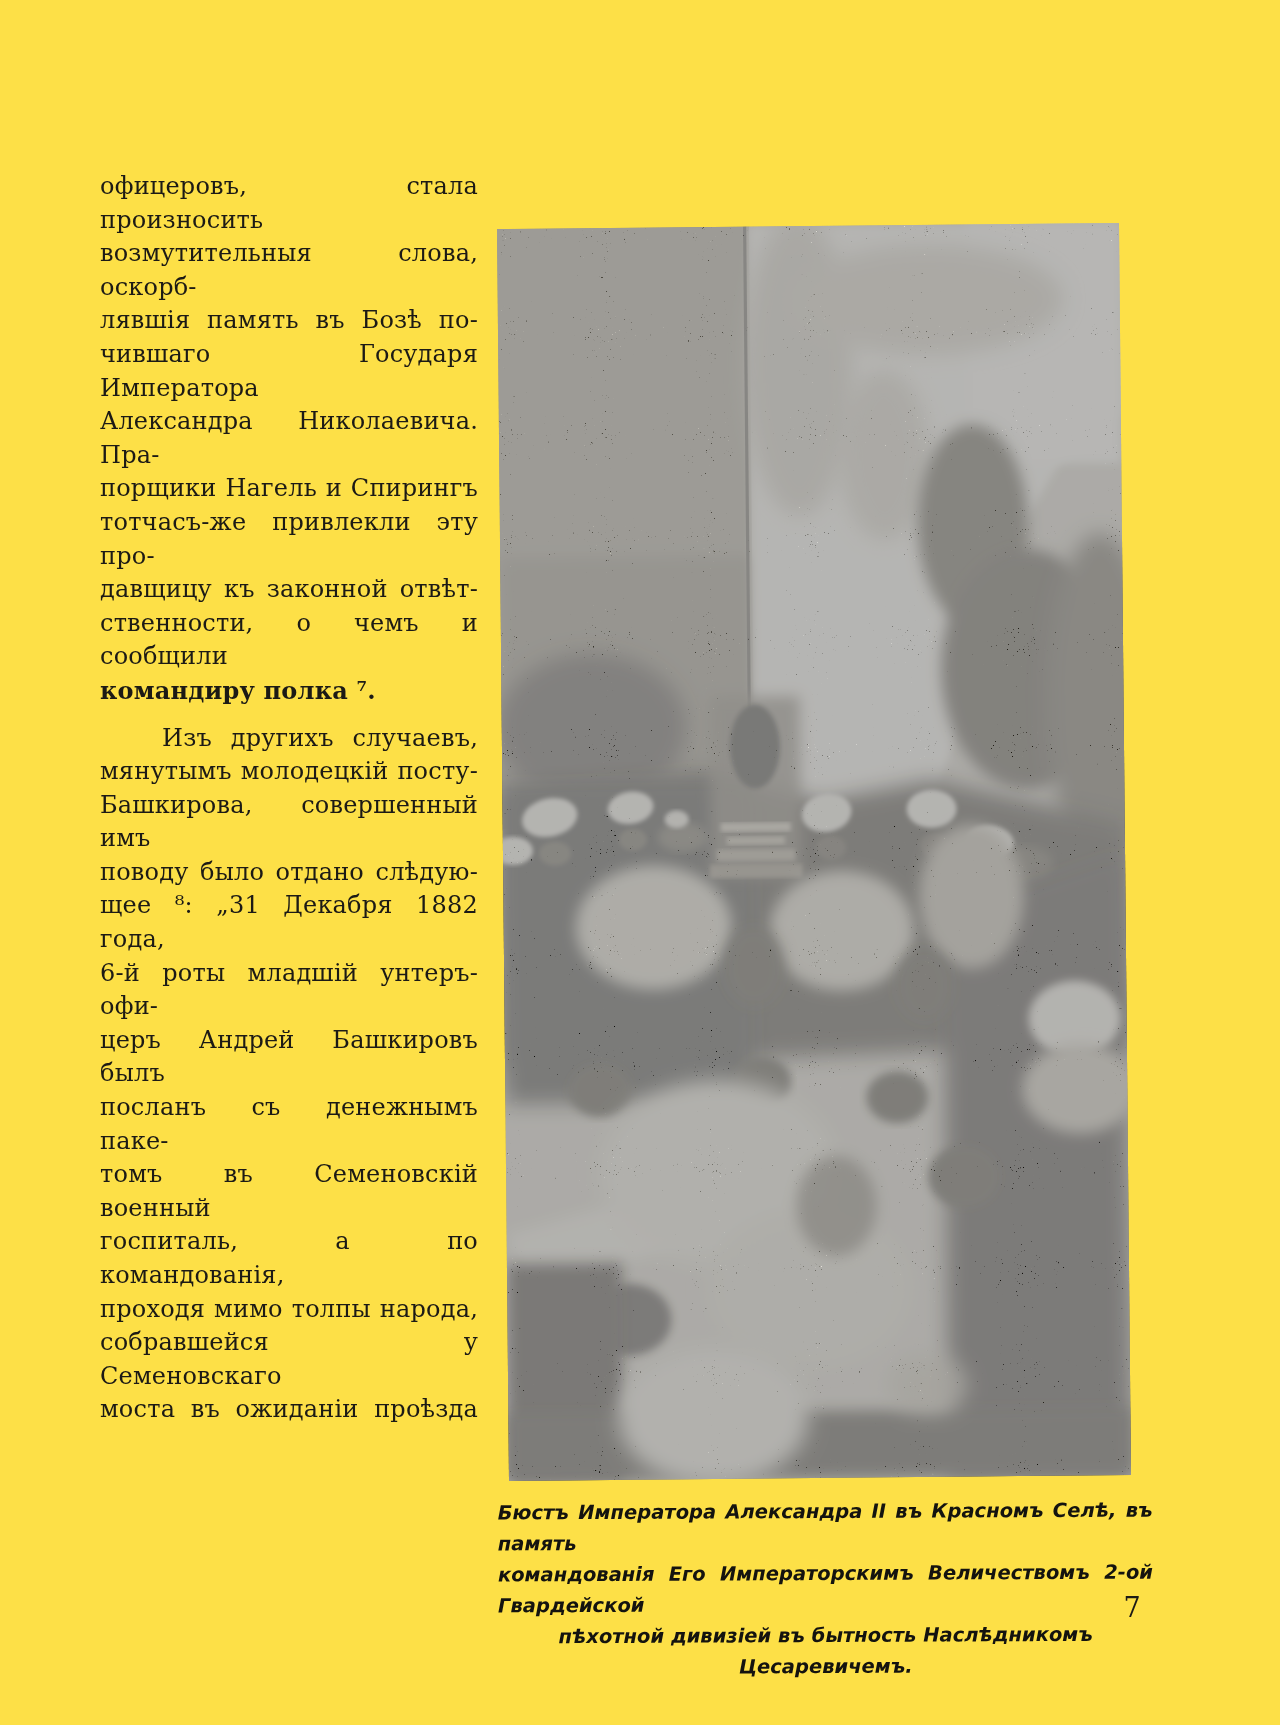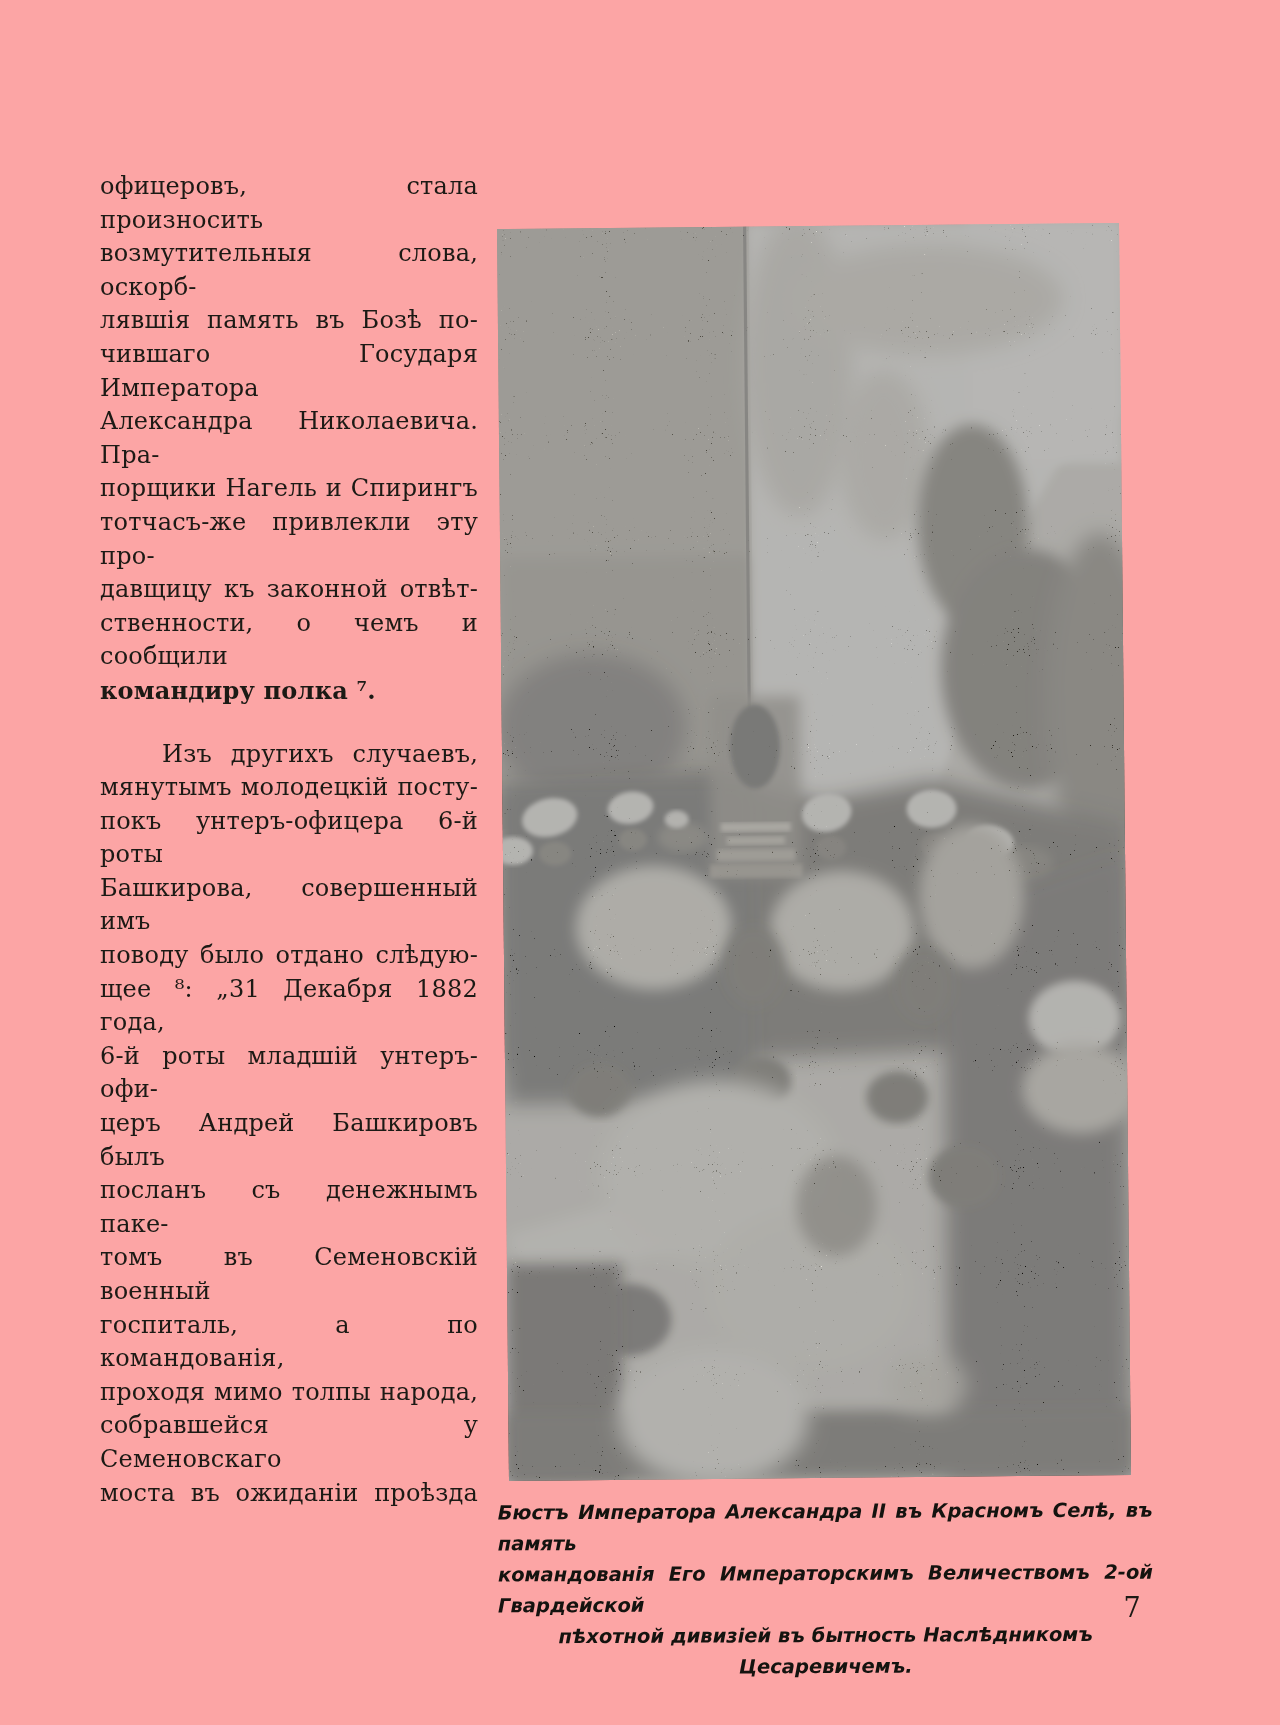--- a/index.html
+++ b/index.html
@@ -1,41 +1,41 @@
 <!DOCTYPE html>
 <html lang="ru"><head>
 <meta charset="utf-8">
 <style>
   html,body{margin:0;padding:0;}
   body{background:#e8e8e8;}
   .page{
     position:relative;
     width:1280px;height:1725px;
-    background:#fca5a5;
+    background:#fde047;
     overflow:hidden;
     font-family:"DejaVu Serif", serif;
     color:#1c1a15;
   }
   
   .text-col{
     position:absolute;
     left:100px; top:170px;
     width:378px;
   }
   .tl{
     font-size:24px;
     line-height:33.6px;
     text-align:justify;
     text-align-last:justify;
     white-space:normal;
     letter-spacing:.2px;
   }
   .tl.pend{ text-align-last:left;font-weight:bold; }
   .tl.ind{ padding-left:62px; }
-  .tl.pgap{ margin-top:30px; }
+  .tl.pgap{ margin-top:14px; }
   
   .photo-wrap{
     position:absolute;
     left:503px; top:226px;
     width:622px; height:1252px;
     transform:rotate(-0.55deg);
     transform-origin:50% 50%;
   }
   .photo-wrap svg{display:block;width:100%;height:100%;}
   
@@ -75,21 +75,20 @@
     <div class="tl">чившаго Государя Императора</div>
     <div class="tl">Александра Николаевича. Пра-</div>
     <div class="tl">порщики Нагель и Спирингъ</div>
     <div class="tl">тотчасъ-же привлекли эту про-</div>
     <div class="tl">давщицу къ законной отвѣт-</div>
     <div class="tl">ственности, о чемъ и сообщили</div>
     <div class="tl pend">командиру полка ⁷.</div>
 
     <div class="tl ind pgap">Изъ другихъ случаевъ,</div>
     <div class="tl">мянутымъ молодецкій посту-</div>
-    <div class="tl">покъ унтеръ-офицера 6-й роты</div>
     <div class="tl">Башкирова, совершенный имъ</div>
     <div class="tl">поводу было отдано слѣдую-</div>
     <div class="tl">щее ⁸: „31 Декабря 1882 года,</div>
     <div class="tl">6-й роты младшій унтеръ-офи-</div>
     <div class="tl">церъ Андрей Башкировъ былъ</div>
     <div class="tl">посланъ съ денежнымъ паке-</div>
     <div class="tl">томъ въ Семеновскій военный</div>
     <div class="tl">госпиталь, а по командованія,</div>
     <div class="tl">проходя мимо толпы народа,</div>
     <div class="tl">собравшейся у Семеновскаго</div>

